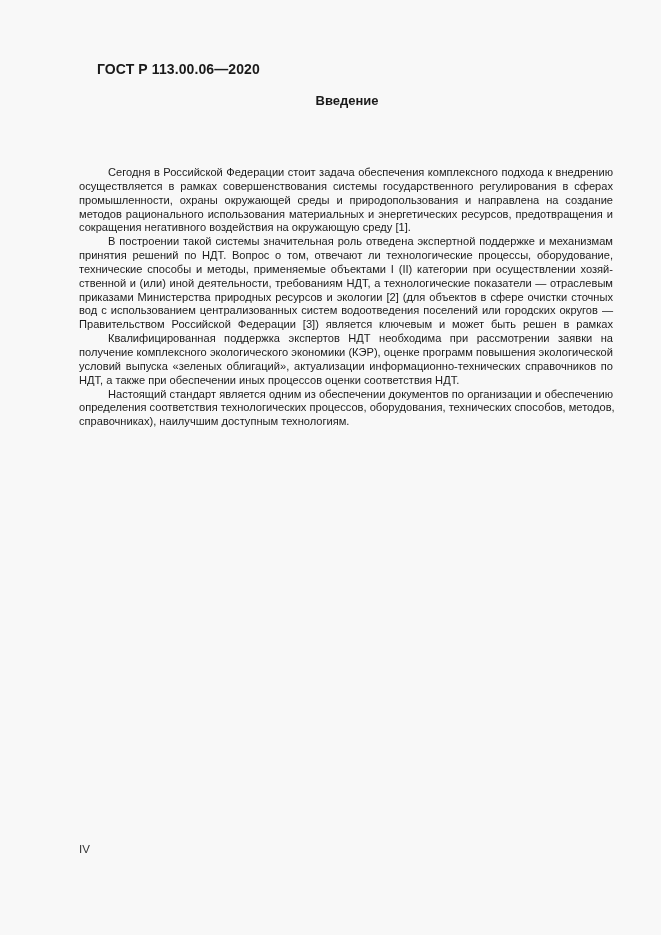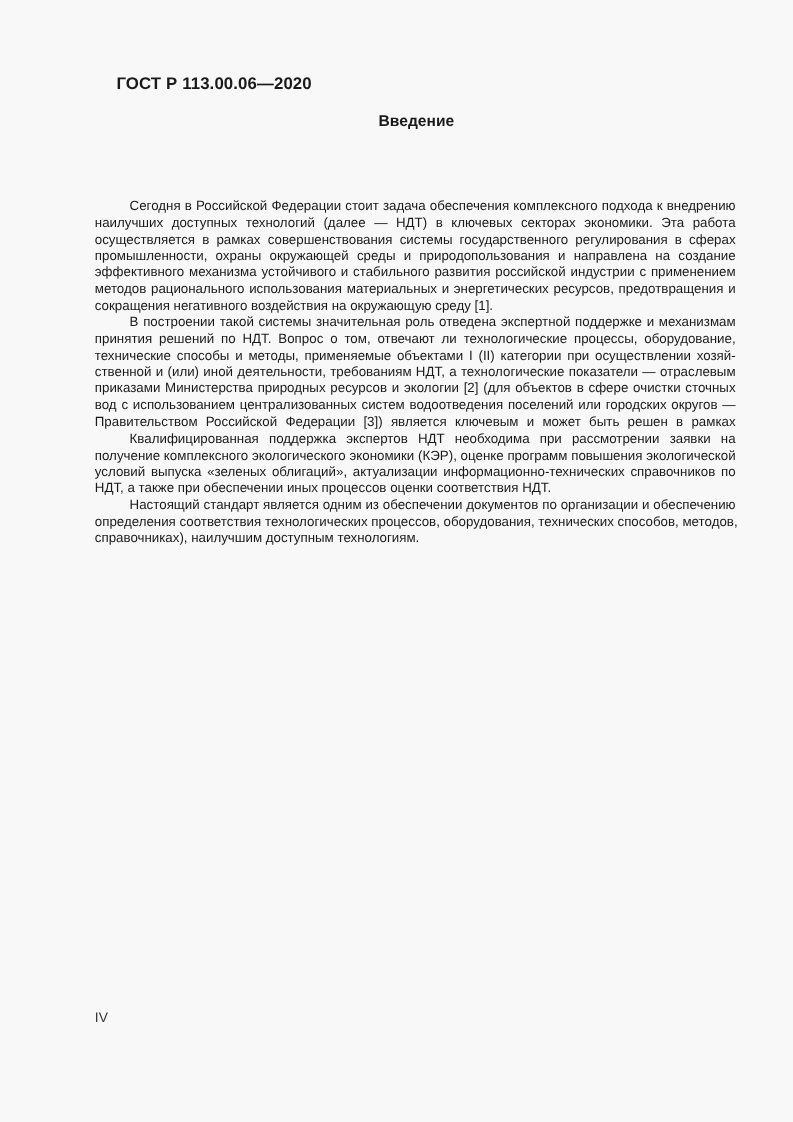--- a/index.html
+++ b/index.html
@@ -67,24 +67,22 @@
 <body>
 
 <div class="page-header">ГОСТ Р 113.00.06—2020</div>
 
 <div class="section-title">Введение</div>
 
 <div class="body-text">
 
   <div>
     <span class="line indent">Сегодня в Российской Федерации стоит задача обеспечения комплексного подхода к внедрению</span>
-    <span class="line">наилучших доступных технологий (далее — НДТ) в ключевых секторах экономики. Эта работа</span>
     <span class="line">осуществляется в рамках совершенствования системы государственного регулирования в сферах</span>
     <span class="line">промышленности, охраны окружающей среды и природопользования и направлена на создание</span>
-    <span class="line">эффективного механизма устойчивого и стабильного развития российской индустрии с применением</span>
     <span class="line">методов рационального использования материальных и энергетических ресурсов, предотвращения и</span>
     <span class="line last">сокращения негативного воздействия на окружающую среду [1].</span>
   </div>
 
   <div>
     <span class="line indent">В построении такой системы значительная роль отведена экспертной поддержке и механизмам</span>
     <span class="line">принятия решений по НДТ. Вопрос о том, отвечают ли технологические процессы, оборудование,</span>
     <span class="line">технические способы и методы, применяемые объектами I (II) категории при осуществлении хозяй-</span>
     <span class="line">ственной и (или) иной деятельности, требованиям НДТ, а технологические показатели — отраслевым</span>
     <span class="line">приказами Министерства природных ресурсов и экологии [2] (для объектов в сфере очистки сточных</span>

